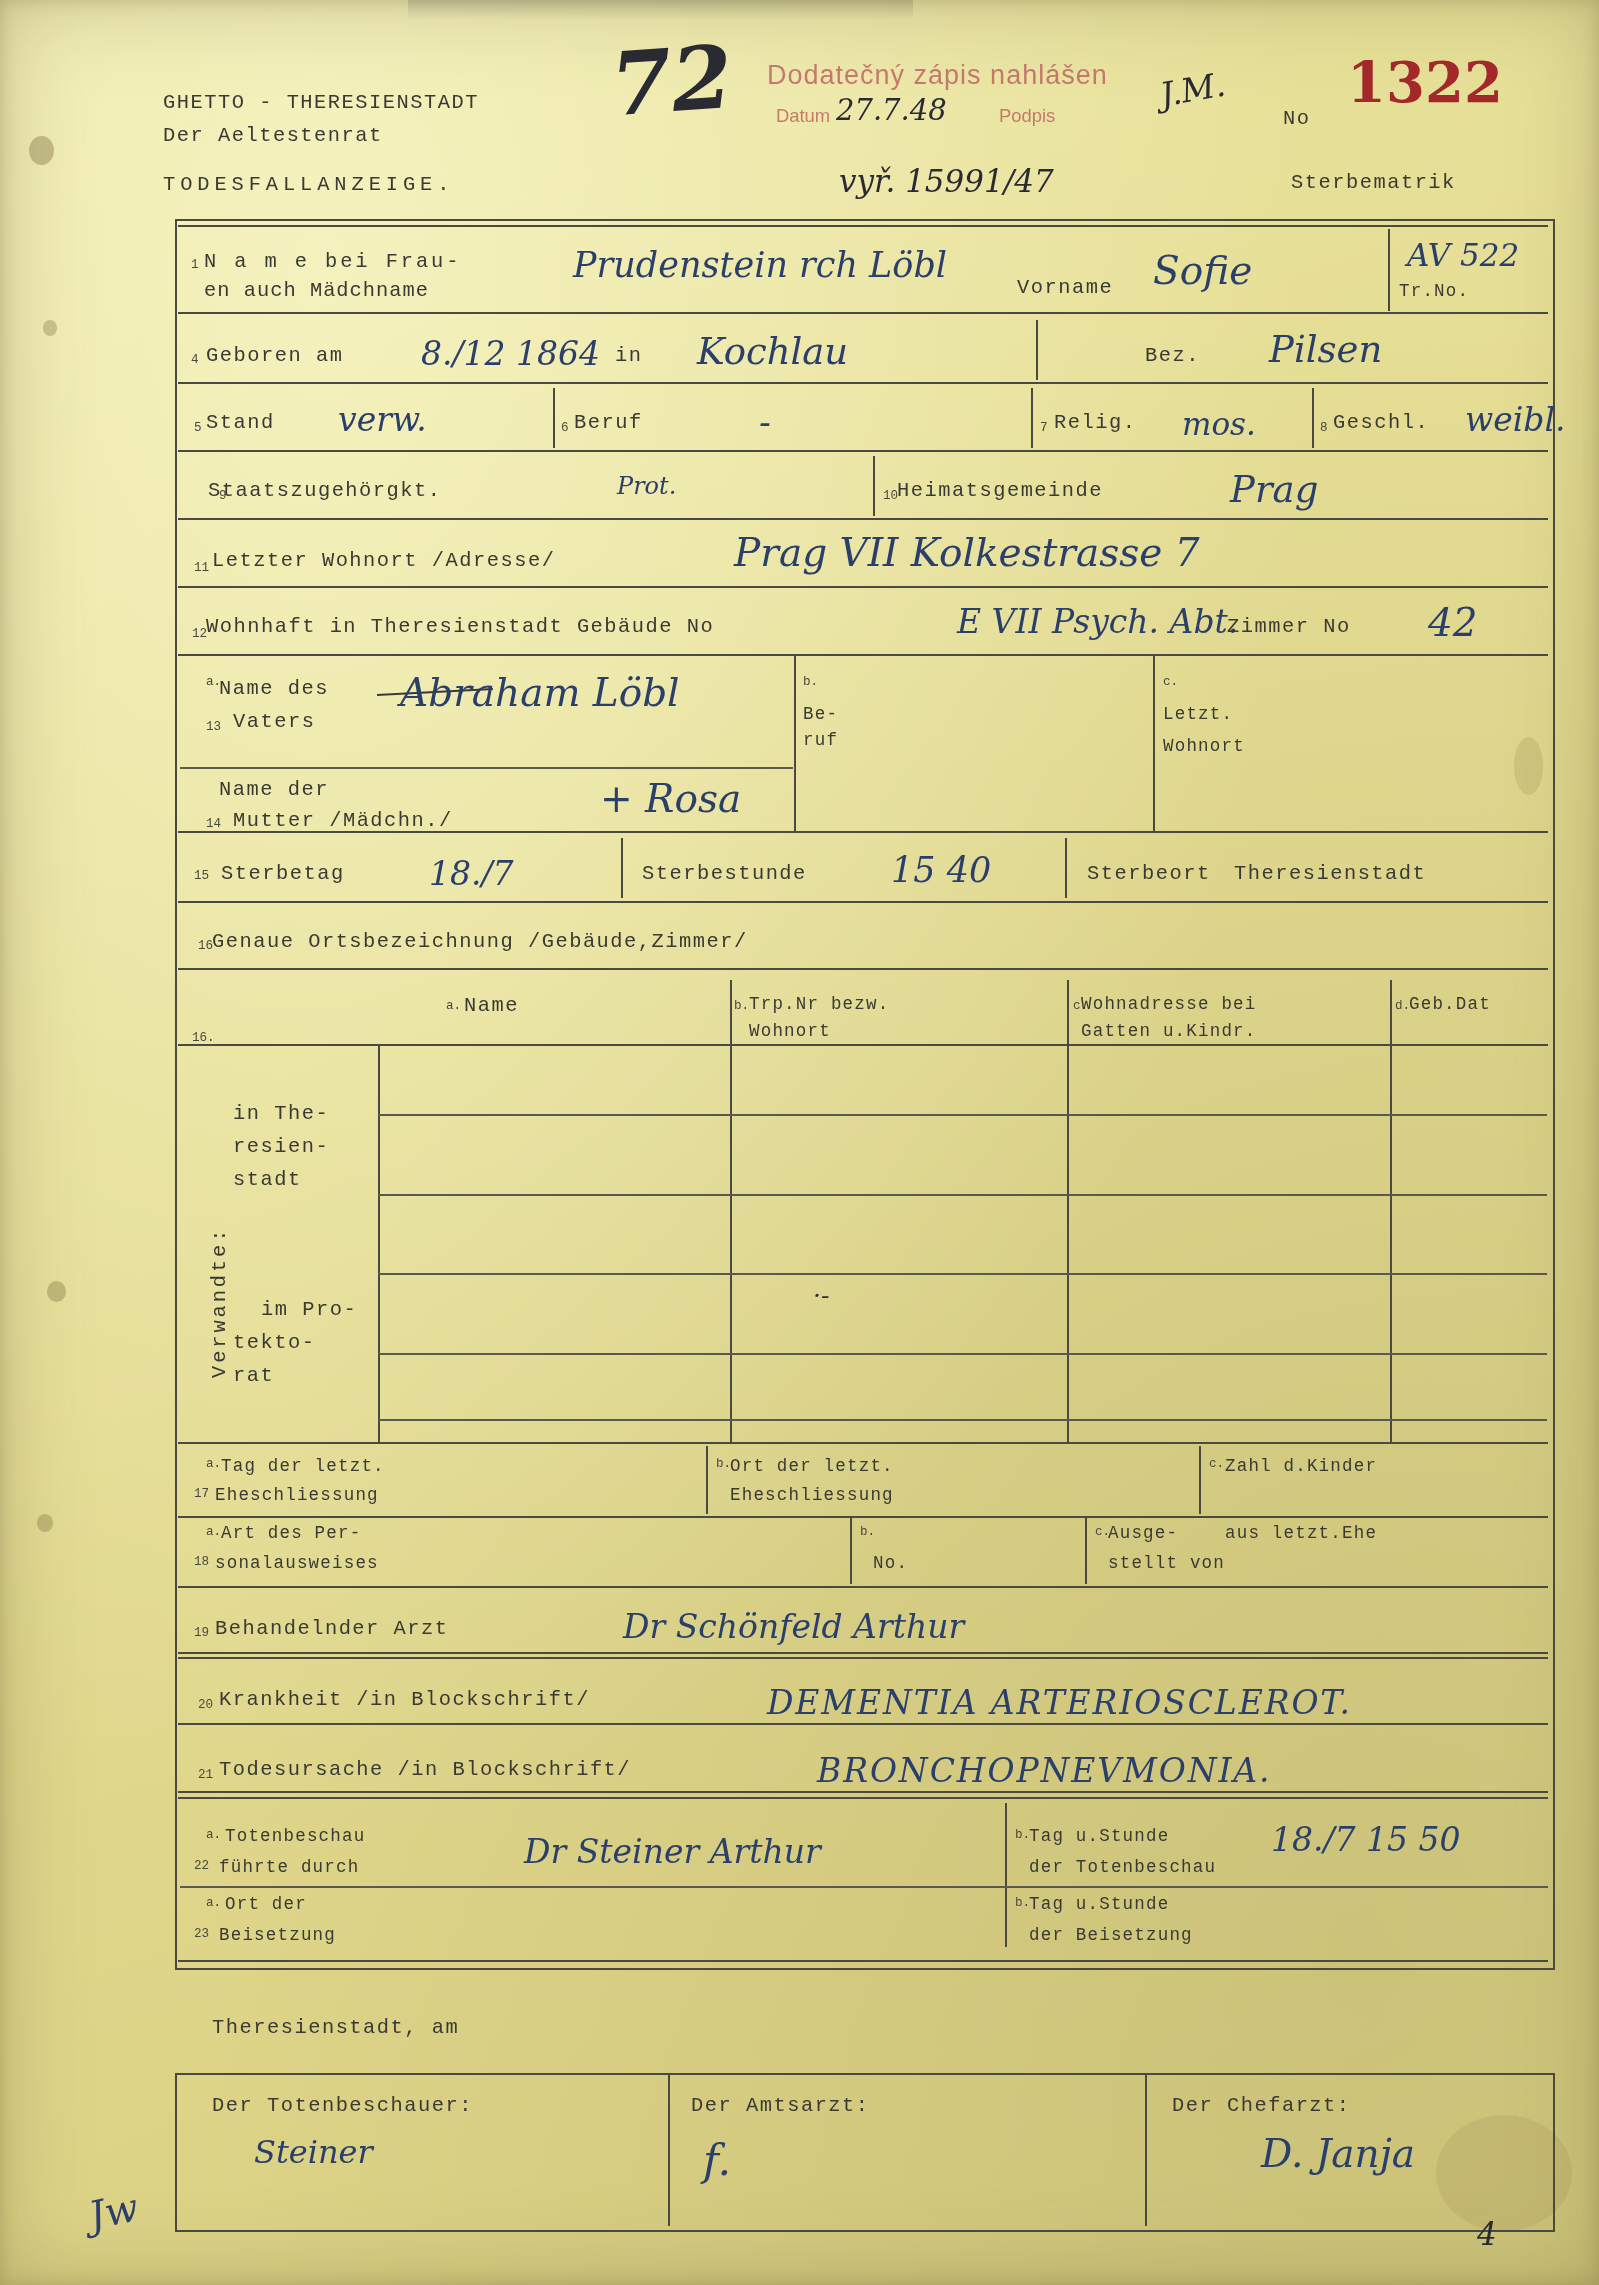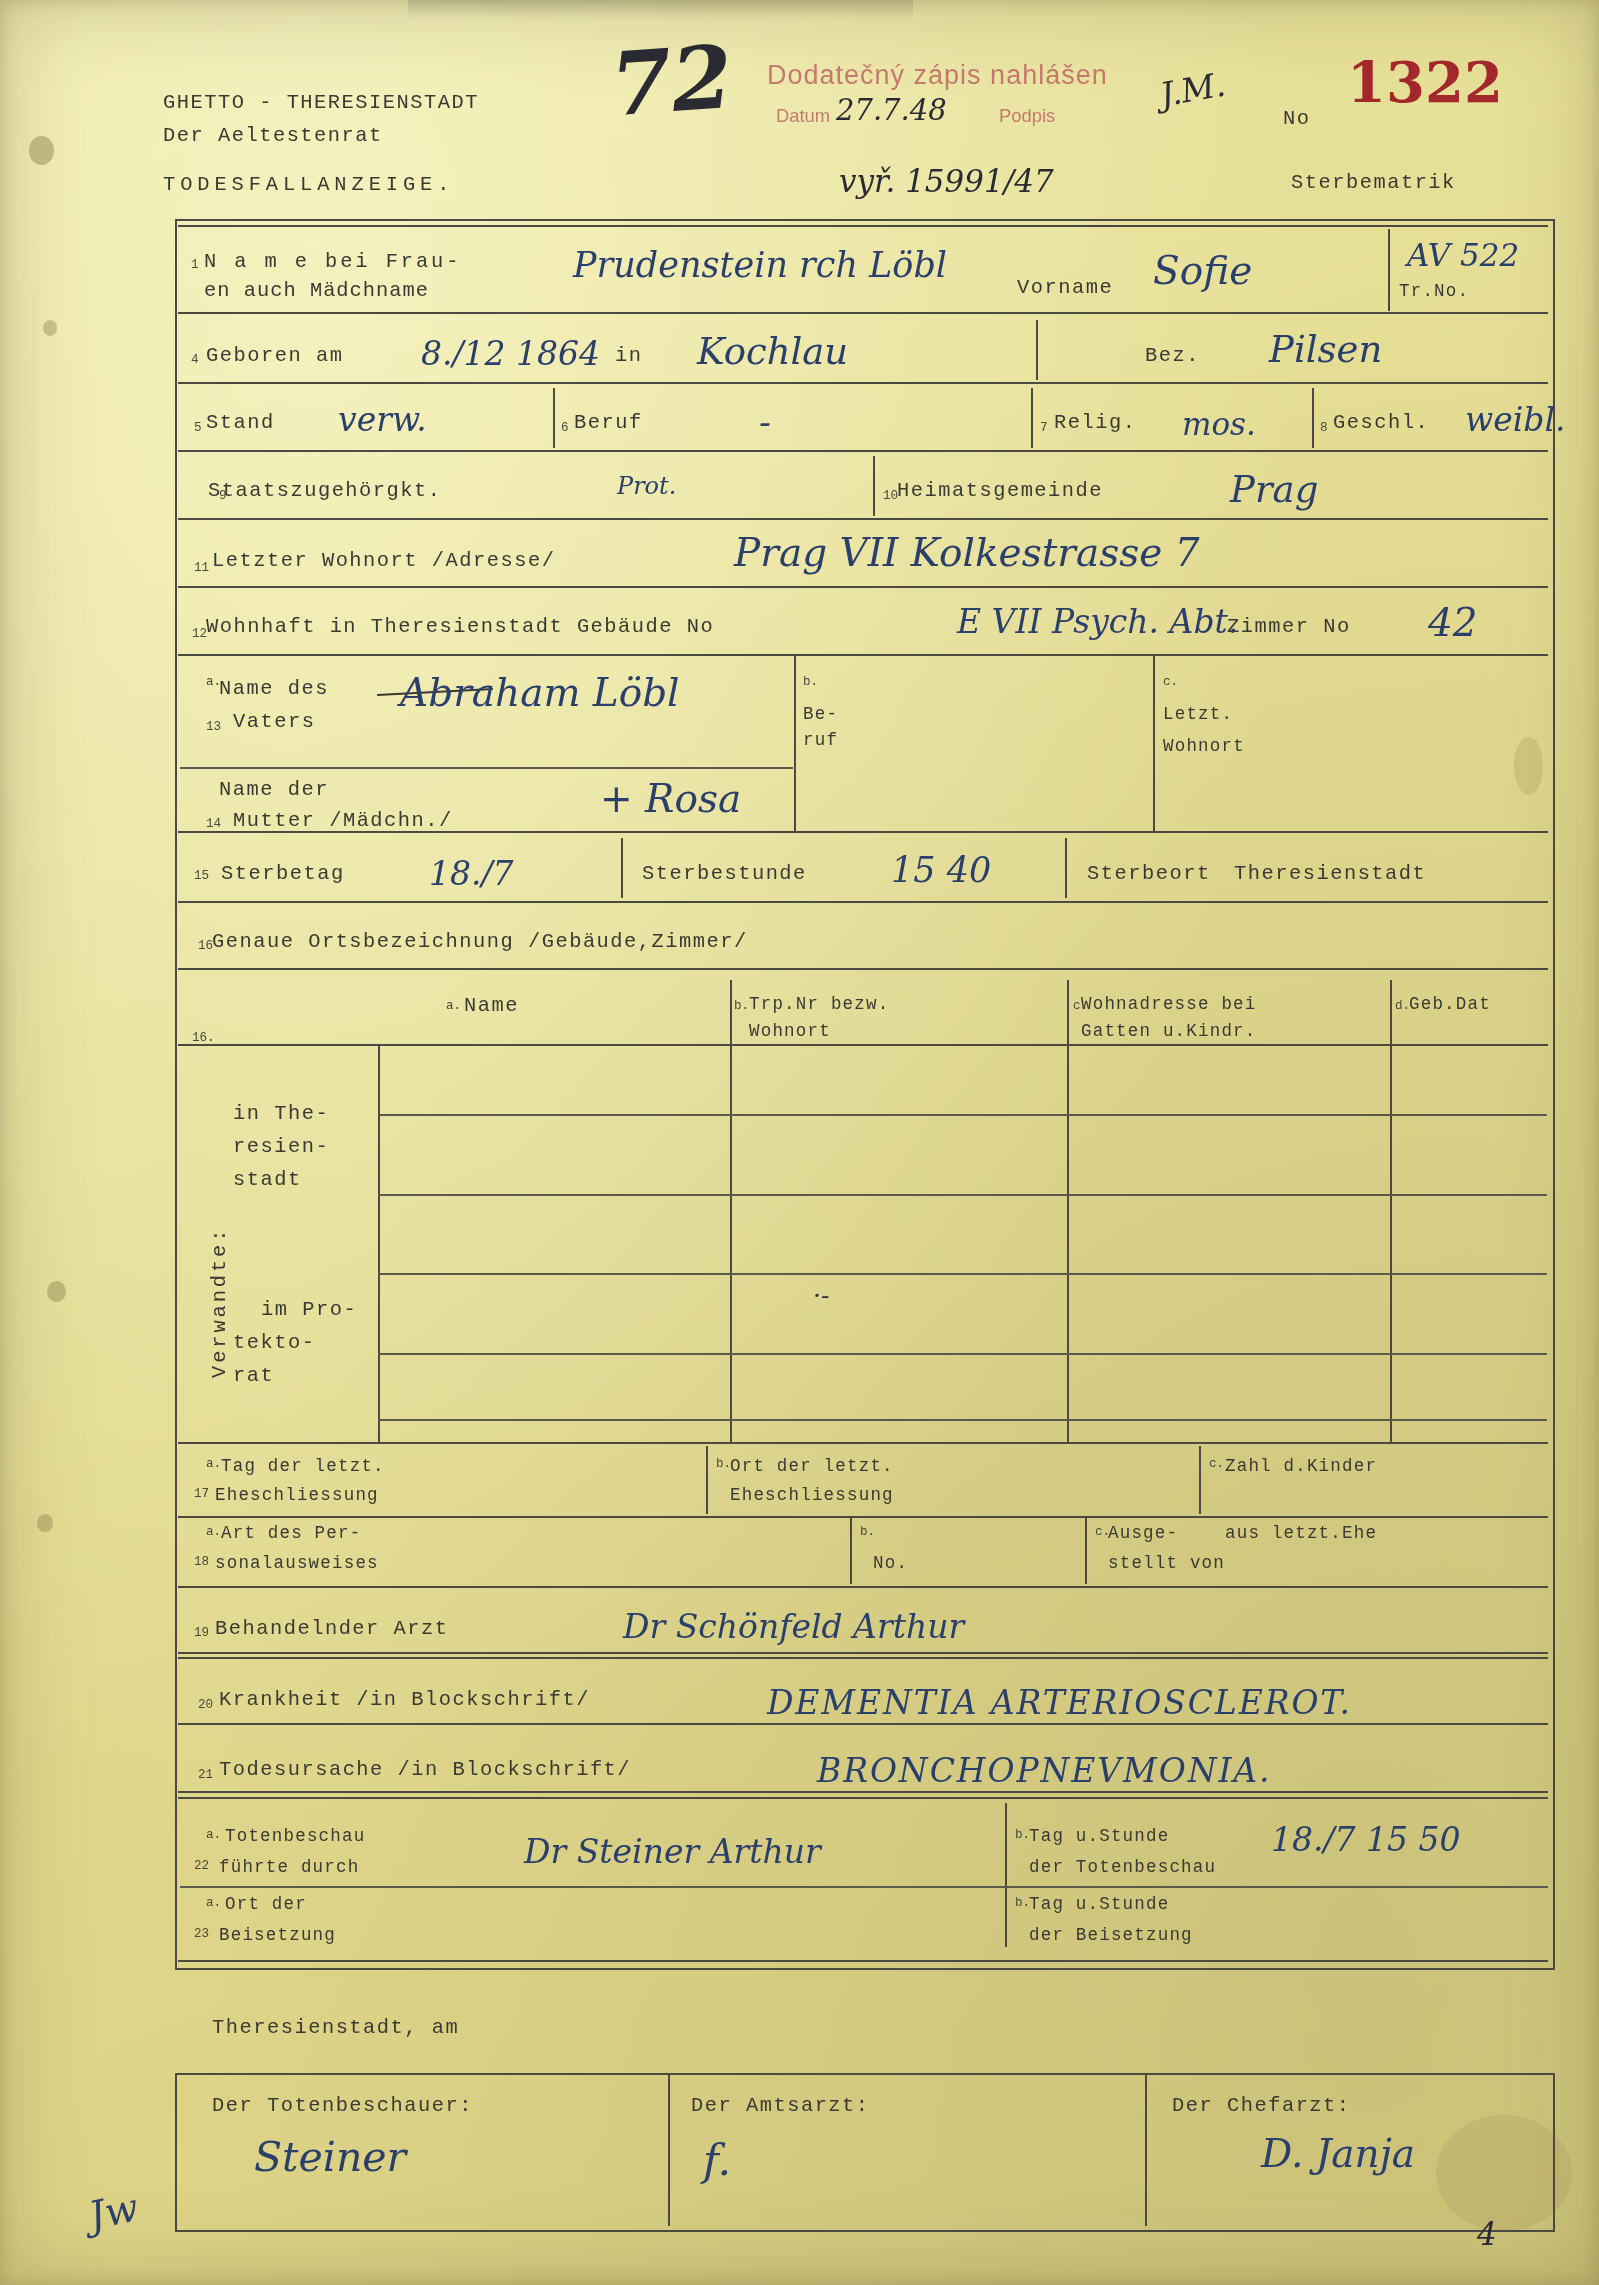--- a/index.html
+++ b/index.html
@@ -334,21 +334,21 @@
 
   <div class="line hline" style="left:178px; top:1960px; width:1370px;"></div>
 
   <div class="typed" style="position:absolute; left:212px; top:2016px;">Theresienstadt, am</div>
 
   <div class="box" style="left:175px; top:2073px; width:1376px; height:155px; border-width:2.9px;"></div>
   <div class="line vline" style="left:668px; top:2075px; height:151px;"></div>
   <div class="line vline" style="left:1145px; top:2075px; height:151px;"></div>
 
   <div class="typed" style="position:absolute; left:212px; top:2094px;">Der Totenbeschauer:</div>
-  <div class="hand blue" style="position:absolute; left:254px; top:2133px; font-size:41px;">Steiner</div>
+  <div class="hand blue" style="position:absolute; left:254px; top:2133px; font-size:32px;">Steiner</div>
 
   <div class="typed" style="position:absolute; left:691px; top:2094px;">Der Amtsarzt:</div>
   <div class="hand blue" style="position:absolute; left:703px; top:2135px; font-size:43px;">f.</div>
 
   <div class="typed" style="position:absolute; left:1172px; top:2094px;">Der Chefarzt:</div>
   <div class="hand blue" style="position:absolute; left:1261px; top:2131px; font-size:39px;">D. Janja</div>
 
   <div class="hand blue" style="position:absolute; left:89px; top:2189px; font-size:39px; transform:rotate(-12deg);">Jw</div>
   <div class="hand dark" style="position:absolute; left:1477px; top:2216px; font-size:31px;">4</div>
 

